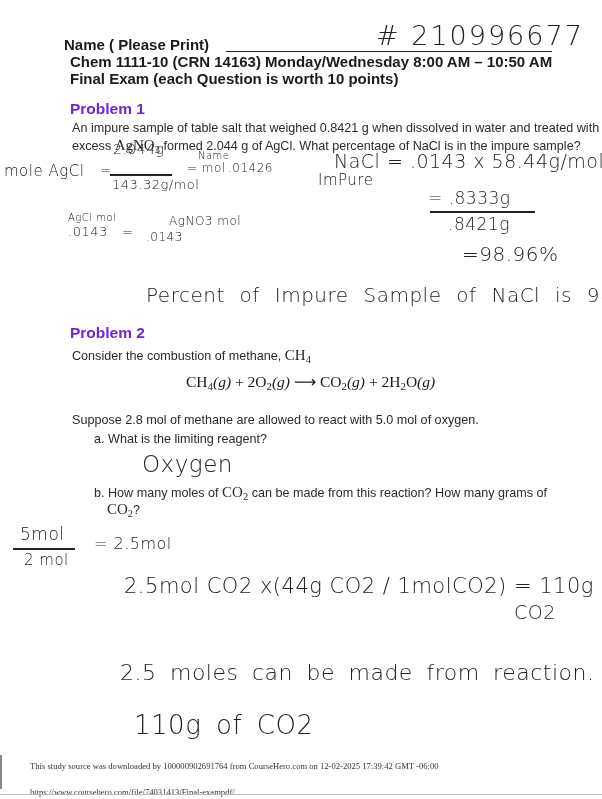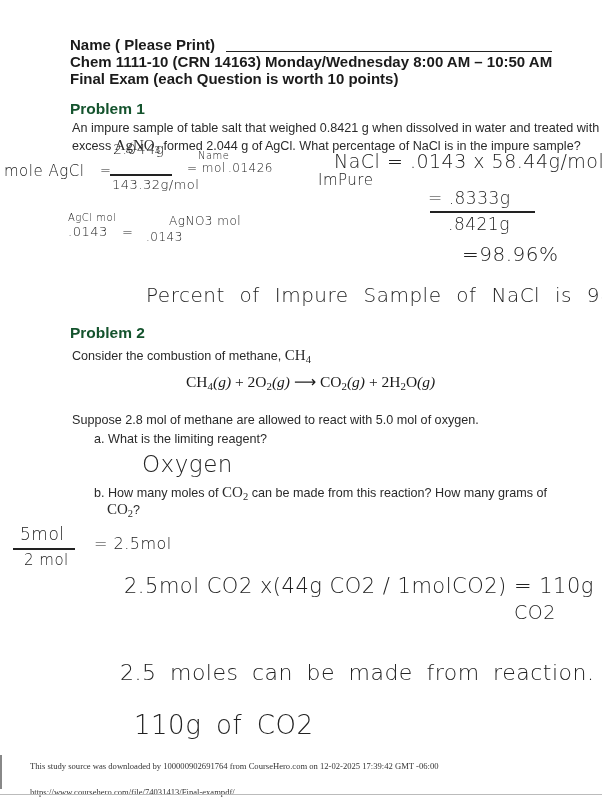--- a/index.html
+++ b/index.html
@@ -1,35 +1,36 @@
 <!DOCTYPE html>
 <html><head>
 <meta charset="utf-8">
 <style>
   html, body { margin:0; padding:0; background:#ffffff; }
   body { width:602px; height:799px; position:relative; overflow:hidden; color:#1a1a1a; }
   .abs { position:absolute; white-space:nowrap; }
   .print { font-family:"Liberation Sans", sans-serif; }
   .hand { font-family:"DejaVu Sans", sans-serif; font-weight:200; color:#222; letter-spacing:0.5px; transform-origin:left top; }
   .hdr { font-size:15px; font-weight:bold; color:#1b1b1b; }
-  .ptitle { font-size:15.5px; font-weight:bold; color:#14532d;text-align:center; }
+  .ptitle { font-size:15.5px; font-weight:bold; color:#6d28d9;text-align:center; }
   .body-txt { font-size:12.6px; color:#2a2a2a; }
   .chem { font-family:"Liberation Serif", serif; font-size:16px; }
   .underline-field { border-bottom:1.5px solid #222; }
   .frac-line { position:absolute; height:1.5px; background:#222; }
   .footer { font-family:"Liberation Serif", serif; font-size:8.6px; color:#333; }
   sub { font-size:0.7em; vertical-align:-0.3em; line-height:0; }
   .leftbar { position:absolute; left:0; top:755px; width:1.5px; height:34px; background:#888; }
   .bottomline { position:absolute; left:0; top:794px; width:602px; height:1px; background:#bbb; }
 </style>
 </head>
 <body>
 
-<div class="abs print hdr" style="left:70px;top:36px;">Name ( Please Print)</div>
+<div class="abs print hdr" style="left:64px;top:36px;">Name ( Please Print)</div>
 <div class="abs underline-field" style="left:226px;top:30px;width:326px;height:21px;">
+  <span class="abs hand" style="left:150px;top:-10px;font-size:27px;letter-spacing:2px;"># 210996677</span>
 </div>
 <div class="abs print hdr" style="left:70px;top:53px;">Chem 1111-10 (CRN 14163) Monday/Wednesday 8:00 AM – 10:50 AM</div>
 <div class="abs print hdr" style="left:70px;top:70px;">Final Exam (each Question is worth 10 points)</div>
 
 <div class="abs print ptitle" style="left:70px;top:100px;">Problem 1</div>
 <div class="abs print body-txt" style="left:72px;top:121px;">An impure sample of table salt that weighed 0.8421 g when dissolved in water and treated with</div>
 <div class="abs print body-txt" style="left:72px;top:137px;">
   <span>excess </span><span class="chem" style="font-size:15px;"><span>AgNO</span><sub>3</sub></span><span> formed 2.044 g of AgCl. What percentage of NaCl is in the impure sample?</span>
 </div>
 

